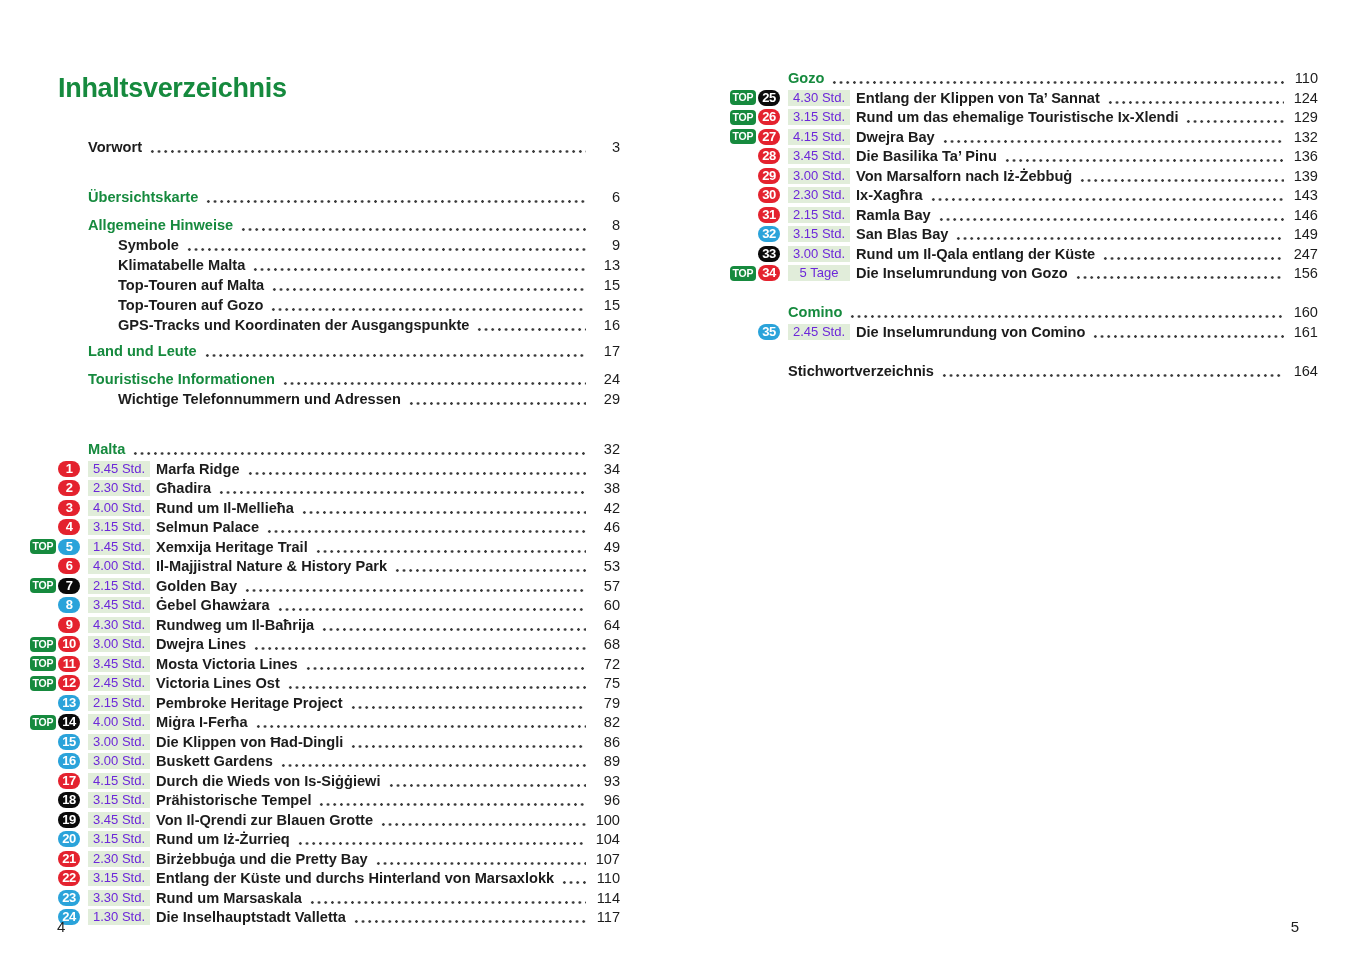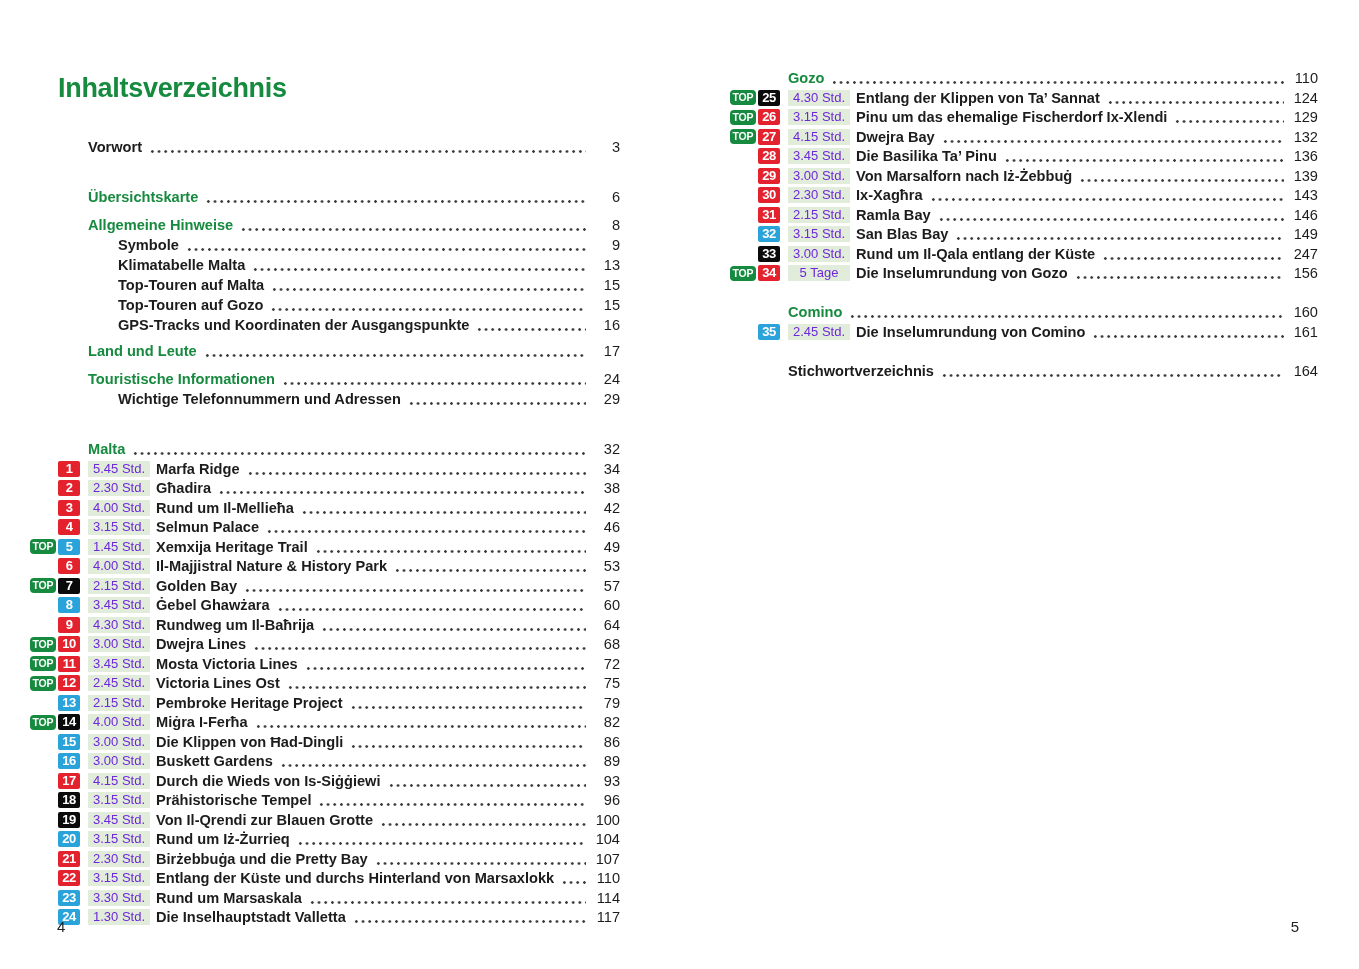--- a/index.html
+++ b/index.html
@@ -32,21 +32,21 @@
   .row.entry.green .label{color:var(--green);}
   .row.tour{height:19.5px;}
   .cell-top{flex:none;width:26px;height:15px;display:flex;}
   .badge-top{
     flex:none;width:26px;height:15px;line-height:15px;border-radius:4px;
     background:var(--green);color:#fff;font-size:10.5px;font-weight:bold;
     text-align:center;letter-spacing:-0.2px;
   }
   .badge-num{
     flex:none;margin-left:2px;width:22px;height:16px;line-height:16px;
-    border-radius:2px;text-align:center;color:#fff;font-weight:bold;
+    border-radius:8px;text-align:center;color:#fff;font-weight:bold;
     font-size:13px;letter-spacing:-0.5px;
   }
   .badge-num.red{background:var(--red);}
   .badge-num.blue{background:var(--blue);}
   .badge-num.black{background:var(--black);}
   .time{
     flex:none;margin-left:8px;width:62px;height:16px;line-height:16px;
     background:var(--timebg);font-size:13px;color:#6d28d9;text-align:center;
   }
   .row.tour .title{margin-left:6px;font-weight:bold;font-size:14.6px;white-space:nowrap;}
@@ -352,21 +352,21 @@
           <span class="title">Entlang der Klippen von Ta’ Sannat</span>
           <span class="leader"></span>
           <span class="pg">124</span>
         </div>
         <div class="row tour">
           <span class="cell-top">
             <span class="badge-top">TOP</span>
           </span>
           <span class="badge-num red">26</span>
           <span class="time">3.15 Std.</span>
-          <span class="title">Pinu um das ehemalige Fischerdorf Ix-Xlendi</span>
+          <span class="title">Rund um das ehemalige Touristische Ix-Xlendi</span>
           <span class="leader"></span>
           <span class="pg">129</span>
         </div>
         <div class="row tour">
           <span class="cell-top">
             <span class="badge-top">TOP</span>
           </span>
           <span class="badge-num red">27</span>
           <span class="time">4.15 Std.</span>
           <span class="title">Dwejra Bay</span>

